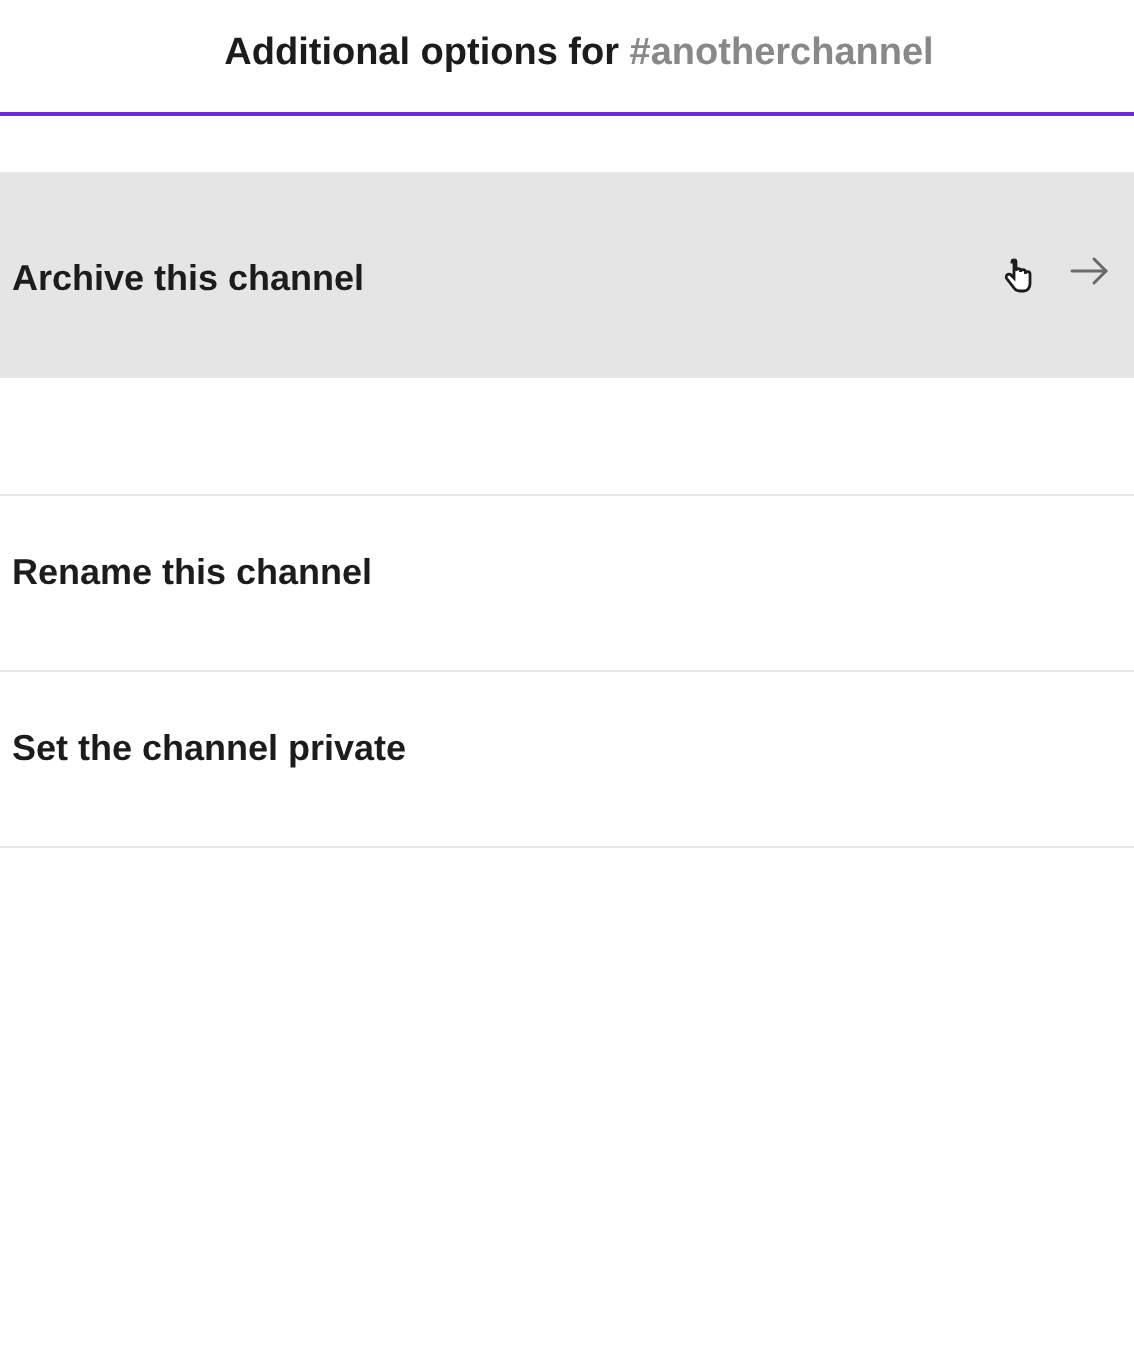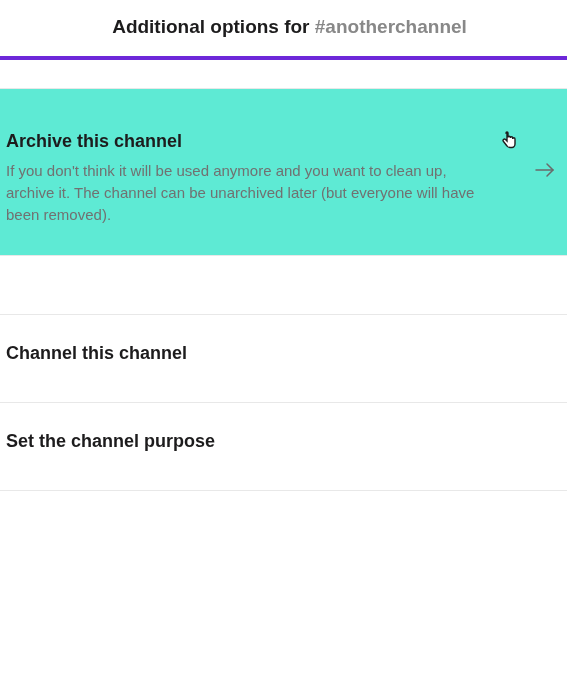--- a/index.html
+++ b/index.html
@@ -10,21 +10,21 @@
     body {
       font-family: -apple-system, BlinkMacSystemFont, "Segoe UI", Helvetica, Arial, sans-serif;
       background: #ffffff;
       width: 567px;
       height: 683px;
       color: #1d1c1d;
     }
     .header {
       text-align: center;
       padding: 16px 0 18px 12px;
-      border-bottom: 4px solid #6d28d9;
+      border-bottom: 2px solid #6d28d9;
     }
     .header-title {
       font-size: 19px;
       font-weight: 800;
       color: #1d1c1d;
     }
     .channel-name {
       color: #888888;
       font-weight: 800;
     }
@@ -32,21 +32,21 @@
       display: flex;
       flex-direction: column;
     }
     .option-item {
       border-bottom: 1px solid #e8e8e8;
       padding: 28px 6px 30px 6px;
       position: relative;
       cursor: pointer;
     }
     .option-item.highlighted {
-      background: #5eead4;
+      background: #e5e5e5;
       padding-top: 42px;
       padding-bottom: 30px;
       margin-top: 28px;
       border-top: 1px solid #e8e8e8;
     }
     .option-title {
       font-size: 18px;
       font-weight: 800;
       color: #1d1c1d;
       margin-bottom: 8px;
@@ -80,43 +80,42 @@
 <div class="header">
   <span class="header-title">
     <span>Additional options for </span><span class="channel-name">#anotherchannel</span>
   </span>
 </div>
 
 <div class="options-list">
 
   <div class="option-item highlighted">
     <div class="option-title">Archive this channel</div>
-    <div class="option-description">If you don't think it will be used anymore and you want to clean up, archive it. The channel can be unarchived later (but everyone will have been removed).</div>
     <span class="cursor-icon">
       <svg width="16" height="18" viewBox="0 0 16 18" fill="none" stroke="currentColor" stroke-width="1.4">
         <path d="M6 2 L6 10 L4.5 8.5 C4 8 3 8 2.5 8.5 C2 9 2 10 2.5 10.5 L6 15 C6.5 15.8 7.5 16.5 9 16.5 L11 16.5 C12.5 16.5 14 15 14 13 L14 8 C14 7.3 13.5 6.8 12.8 6.8 C12.2 6.8 11.7 7.3 11.7 8 L11.7 7 C11.7 6.3 11.2 5.8 10.5 5.8 C9.8 5.8 9.3 6.3 9.3 7 L9.3 6.5 C9.3 5.8 8.8 5.3 8.2 5.3 C7.5 5.3 7 5.8 7 6.5 L7 2 C7 1.4 6.6 1 6 1 C5.4 1 5 1.4 5 2 Z" fill="white"></path>
       </svg>
     </span>
     <span class="arrow-icon">
       <svg width="24" height="24" viewBox="0 0 24 24" fill="none" stroke="currentColor" stroke-width="1.5" stroke-linecap="round" stroke-linejoin="round">
         <line x1="3" y1="12" x2="20" y2="12"></line>
         <polyline points="14 6 20 12 14 18"></polyline>
       </svg>
     </span>
   </div>
 
   <div class="option-item">
   </div>
 
   <div class="option-item">
-    <div class="option-title">Channel this channel</div>
+    <div class="option-title">Rename this channel</div>
   </div>
 
   <div class="option-item">
-    <div class="option-title">Set the channel purpose</div>
+    <div class="option-title">Set the channel private</div>
   </div>
 
   <div class="option-item">
     
     
   </div>
 
 </div>
 
 </body></html>

